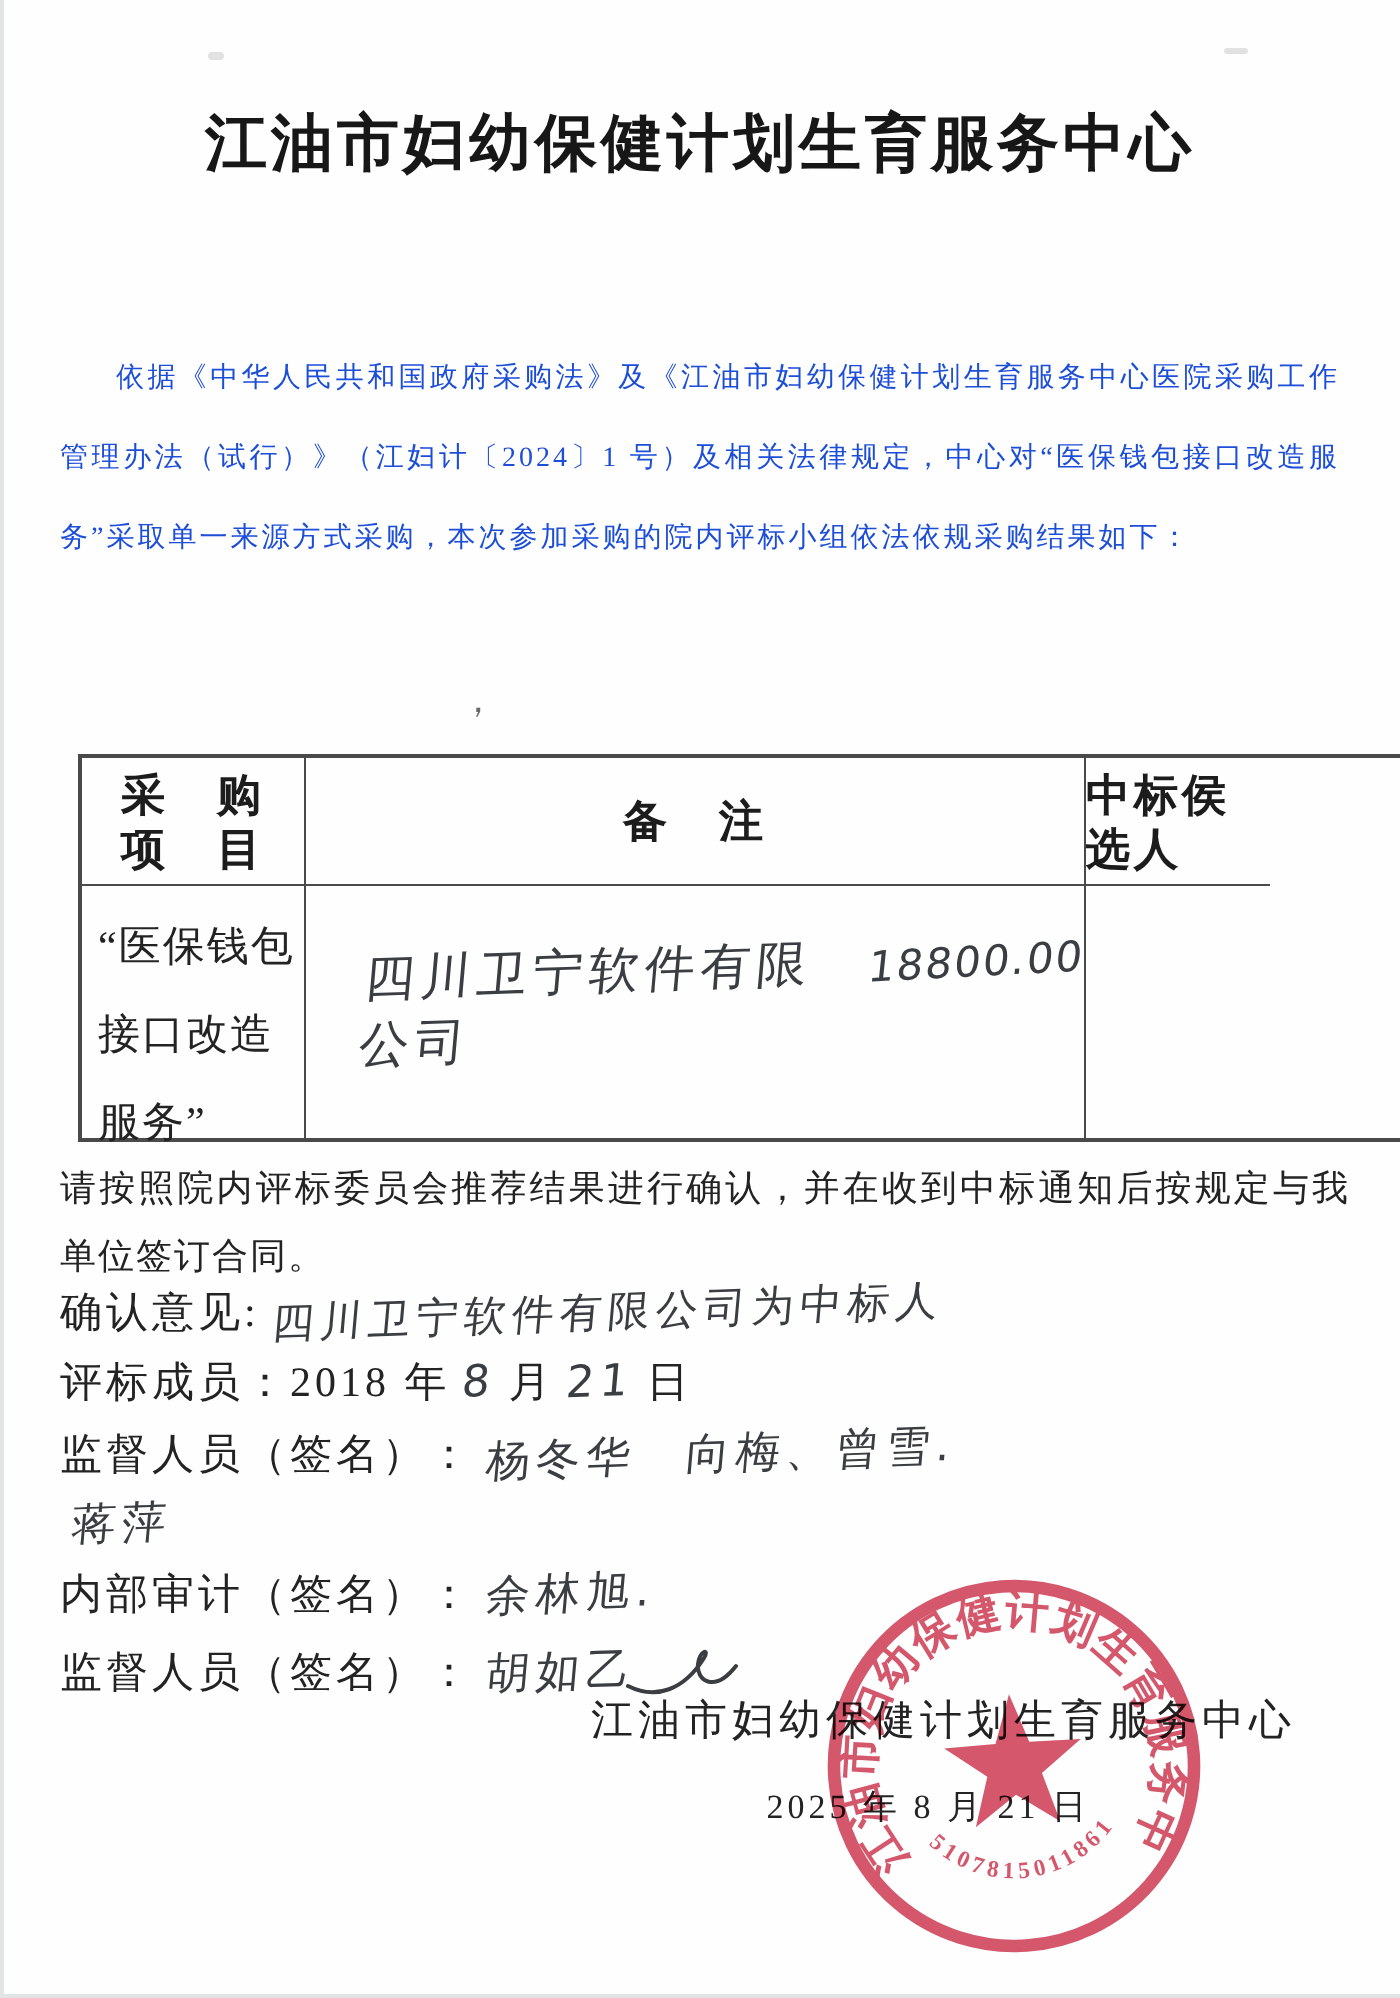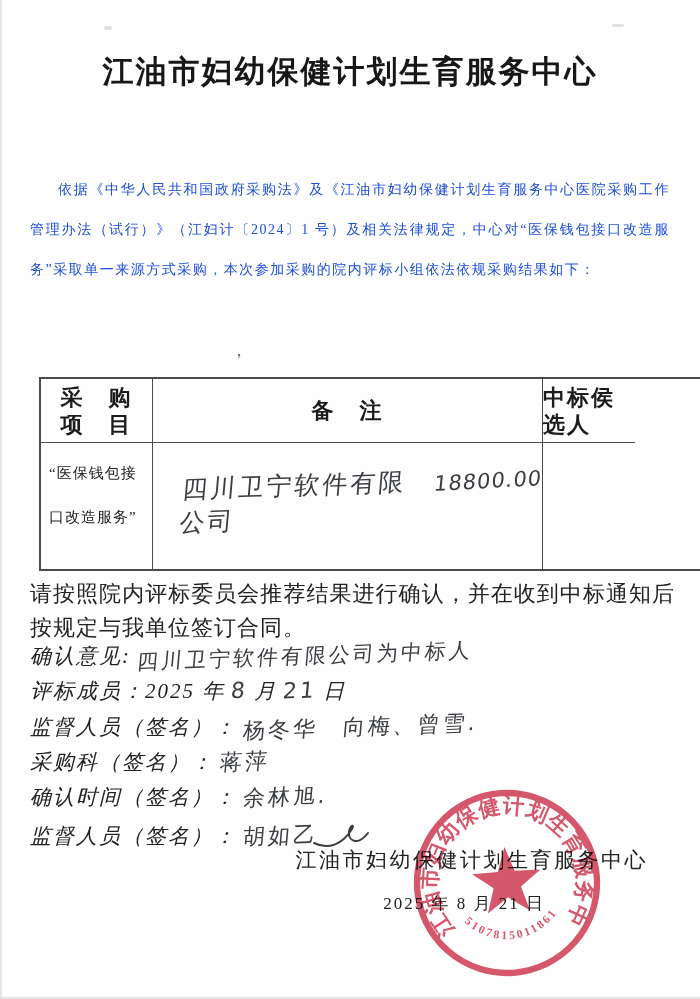--- a/index.html
+++ b/index.html
@@ -18,35 +18,35 @@
     text-align:justify;text-indent:2em;color:#1d4ed8;}
   
   .rtable{position:absolute;top:377px;left:39px;width:682px;
     display:grid;grid-template-columns:112px 390px 92px;grid-template-rows:64px 126px;
     border:2px solid #4a4a4a;box-sizing:border-box;}
   .cell{border-right:1.5px solid #4a4a4a;border-bottom:1.5px solid #4a4a4a;
     display:flex;align-items:center;justify-content:center;box-sizing:border-box;}
   .cell:nth-child(3n){border-right:none;}
   .cell.lastrow{border-bottom:none;}
   .hcell{flex-direction:column;font-size:22px;font-weight:700;letter-spacing:2px;color:#1c1c1c;line-height:27px;}
-  .project-cell{font-size:15px;line-height:44px;letter-spacing:1px;
+  .project-cell{font-size:21px;line-height:44px;letter-spacing:1px;
     align-items:flex-start;justify-content:flex-start;padding:8px 4px 0 8px;text-align:left;color:#232323;}
   .winner-cell{align-items:flex-start;justify-content:flex-start;padding:26px 0 0 28px;}
   
   .hw{font-family:"DejaVu Sans", sans-serif;color:#3a3d41;
     display:inline-block;transform:rotate(-2deg) skewX(-7deg);
     letter-spacing:3px;font-weight:400;}
   .hw-amount{margin-left:20px;font-size:21px;letter-spacing:1px;transform:rotate(-3deg) skewX(-9deg);}
   
   .notice{position:absolute;top:577px;left:30px;width:645px;
-    font-size:22px;line-height:34px;letter-spacing:1px;text-align:justify;color:#232323;}
+    font-size:18px;line-height:34px;letter-spacing:1px;text-align:justify;color:#232323;}
   .lines{position:absolute;top:642px;left:30px;width:650px;}
   .line{height:35px;display:flex;align-items:baseline;font-size:21px;letter-spacing:1.5px;color:#232323;white-space:nowrap;}
   .line .hw{font-size:22px;margin-left:6px;}
-  .printed{letter-spacing:2px;font-style:italic;}
+  .printed{letter-spacing:2px;}
   .flourish{position:relative;top:6px;margin-left:-6px;}
   
   .footer-org{position:absolute;top:846px;right:52px;font-size:21px;letter-spacing:2.5px;color:#232323;}
   .footer-date{position:absolute;top:892px;right:155px;font-size:17px;letter-spacing:2px;color:#232323;}
   
   .stamp{position:absolute;left:408px;top:784px;width:198px;height:198px;
     mix-blend-mode:multiply;opacity:.88;transform:rotate(-4deg);}
   .stamp text{font-family:"Liberation Serif", serif;font-weight:700;}
   
   .stray{position:absolute;font-size:18px;color:#6a6a6a;}
@@ -85,36 +85,35 @@
 
   <div class="notice">请按照院内评标委员会推荐结果进行确认，并在收到中标通知后按规定与我单位签订合同。</div>
 
   <div class="lines">
     <div class="line">
       <span class="printed">确认意见:</span>
       <span class="hw" style="font-size:21px;">四川卫宁软件有限公司为中标人</span>
     </div>
     <div class="line">
       <span class="printed">评标成员：</span>
-      <span class="printed">2025 年</span>
+      <span class="printed">2018 年</span>
       <span class="hw">8</span>
       <span class="printed" style="margin-left:6px;">月</span>
       <span class="hw">21</span>
       <span class="printed" style="margin-left:6px;">日</span>
     </div>
     <div class="line">
       <span class="printed">监督人员（签名）：</span>
       <span class="hw">杨冬华　向梅、曾雪.</span>
     </div>
     <div class="line">
-      <span class="printed">采购科（签名）：</span>
       <span class="hw">蒋萍</span>
     </div>
     <div class="line">
-      <span class="printed">确认时间（签名）：</span>
+      <span class="printed">内部审计（签名）：</span>
       <span class="hw">余林旭.</span>
     </div>
     <div class="line">
       <span class="printed">监督人员（签名）：</span>
       <span class="hw">胡如乙</span>
       <svg class="flourish" width="58" height="26" viewBox="0 0 58 26">
         <path d="M2 20 C 16 27, 30 22, 40 6 C 43 1, 38 2, 37 9 C 36 17, 45 24, 56 10" fill="none" stroke="#3a3d41" stroke-width="2" stroke-linecap="round"></path>
       </svg>
     </div>
   </div>

